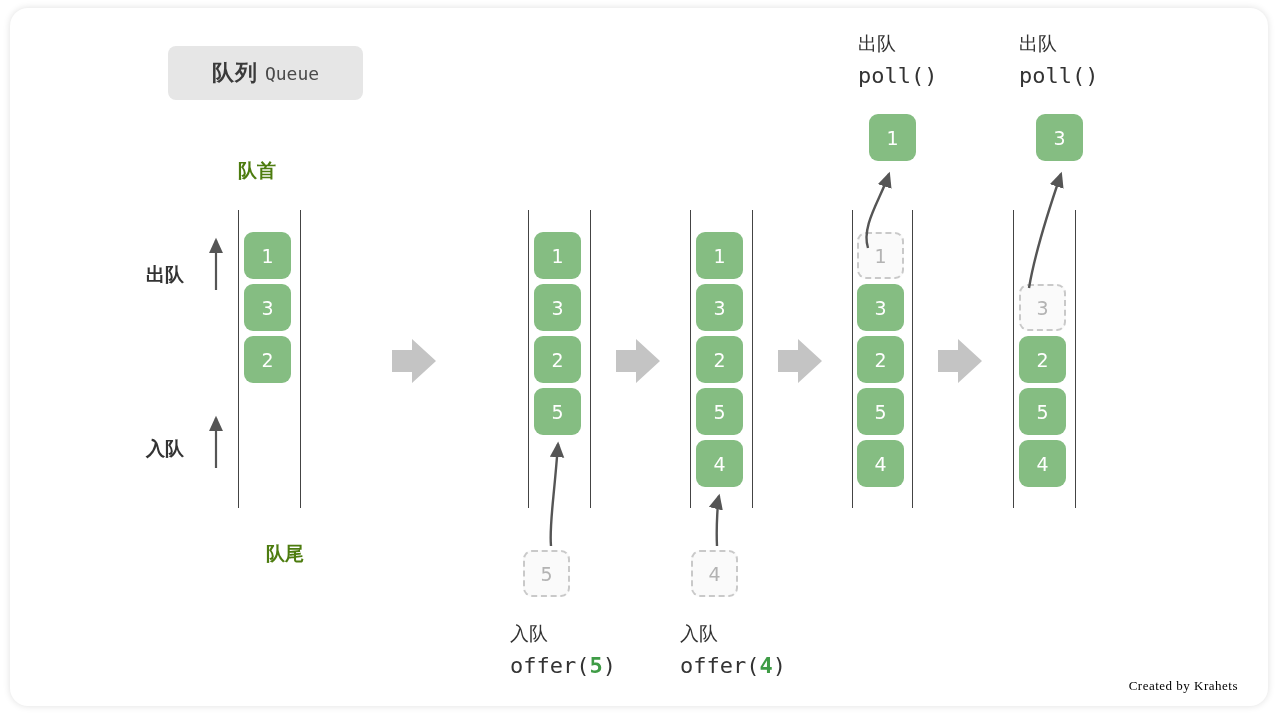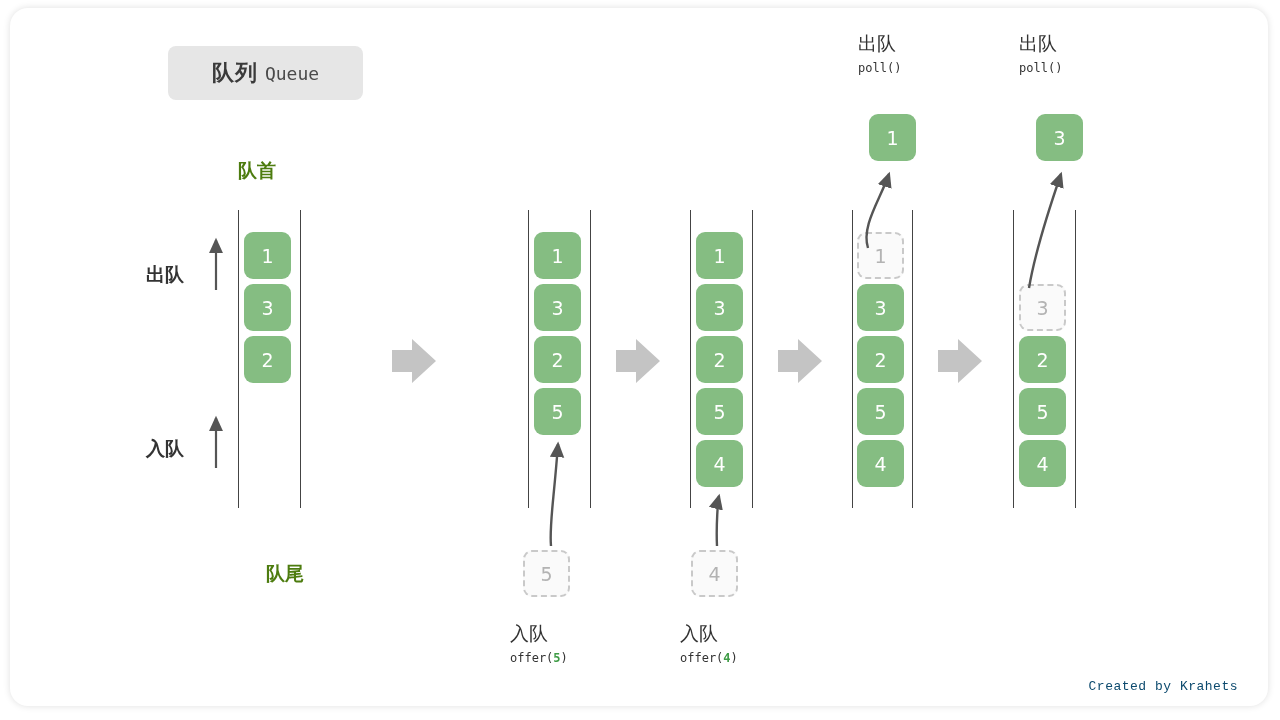--- a/index.html
+++ b/index.html
@@ -52,21 +52,21 @@
   }
   
   .lbl {
     position: absolute;
     color: #4d7c0f;
     font-weight: bold;
     font-size: 19px;
     white-space: nowrap;
   }
   .head-label { left: 238px; top: 158px; }
-  .tail-label { left: 238px; top: 561px; padding-left: 28px; }
+  .tail-label { left: 238px; top: 541px; padding-left: 28px; }
   .side-label { font-size: 19px; font-weight: bold; color: #333333; }
   .deq-label { left: 146px; top: 262px; }
   .enq-label { left: 146px; top: 436px; }
   
   .rail {
     position: absolute;
     width: 1px;
     background: #444444;
     top: 210px;
     height: 298px;
@@ -107,31 +107,31 @@
     white-space: nowrap;
   }
   .op-cn {
     display: block;
     font-size: 19px;
     color: #333333;
   }
   .op-code {
     display: block;
     font-family: "DejaVu Sans Mono", "Liberation Mono", monospace;
-    font-size: 12px;
+    font-size: 22px;
     color: #333333;
   }
   .op-code .arg { color: #3f9c46; font-weight: bold; }
   .watermark {
     position: absolute;
     right: 42px;
     bottom: 26px;
-    font-family: Liberation Mono, monospace;
+    font-family: Liberation Serif, serif;
     font-size: 13px;
-    color: #0c4a6e;
+    color: #000000;
     letter-spacing: 0.5px;
     text-align: center;
   }
 </style>
 </head>
 <body>
 
 <div id="canvas">
   <div class="card"></div>
 

